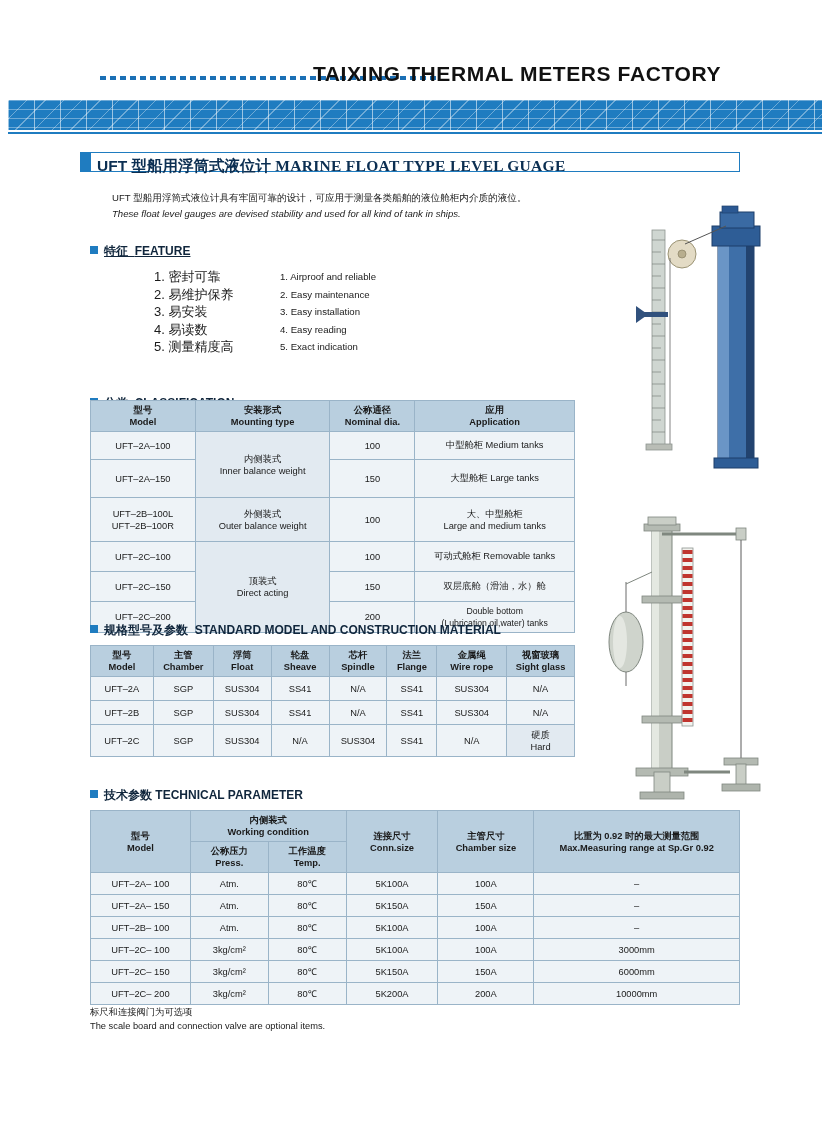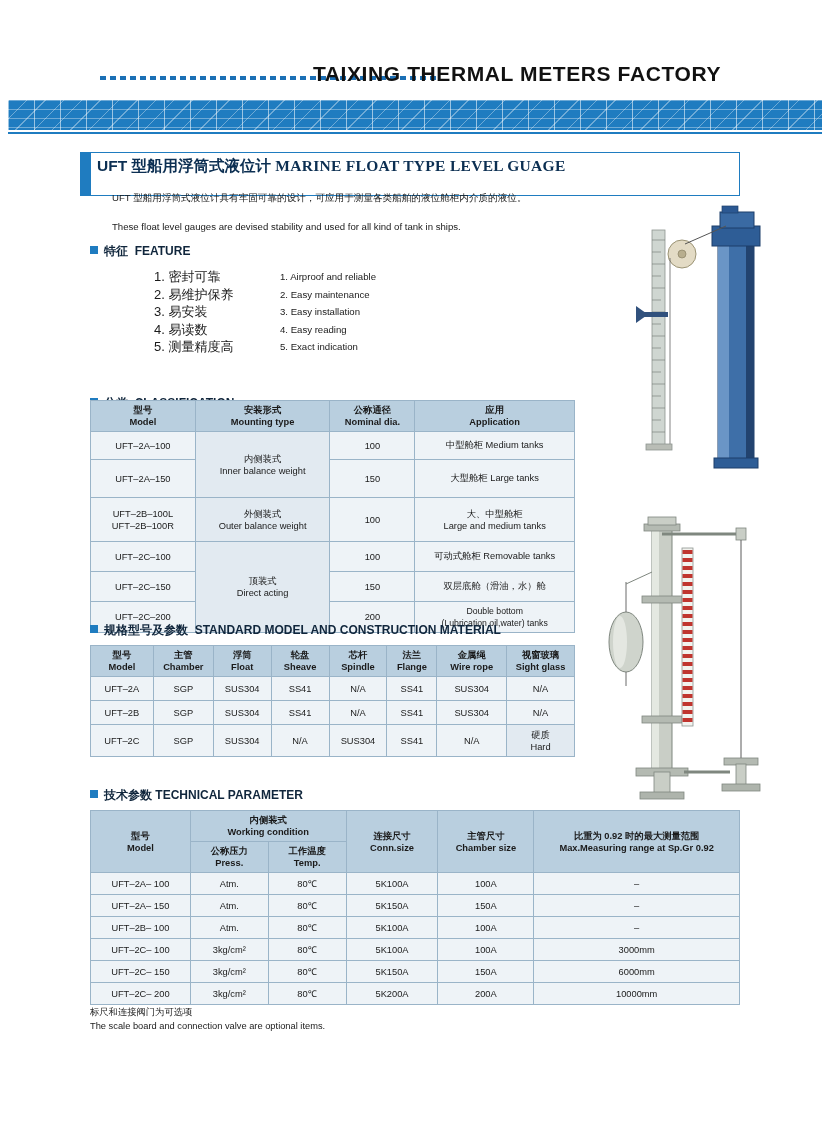--- a/index.html
+++ b/index.html
@@ -40,38 +40,38 @@
     position:absolute; left:0; top:0; width:100%; height:100%;
     background-image: repeating-linear-gradient(135deg, rgba(255,255,255,.5) 0 1px, transparent 1px 13px);
     opacity:.7;
   }
   .hdr-rule {
     position:absolute; left:8px; top:132px; width:814px; height:2px; background:#1f7cc0;
   }
 
   
   .titlebar {
-    position:absolute; left:80px; top:152px; width:660px; height:44px;
+    position:absolute; left:80px; top:152px; width:660px; height:20px;
     border:1px solid #1f7cc0; background:#ffffff;
   }
   .titlebar .bluebar {
     position:absolute; left:0; top:0; width:10px; height:100%; background:#1f7cc0;
   }
   .titlebar .txt {
     position:absolute; left:16px; top:3px; font-size:15.5px; font-weight:bold; color:#0c2f52;
     white-space:nowrap;
   }
   .titlebar .txt .en { font-family:"Liberation Serif", serif; letter-spacing:.3px; }
 
   
   .intro {
     position:absolute; left:112px; top:190px; width:600px;
     font-size:9.6px; line-height:15px; color:#1a1a1a;
   }
-  .intro .l2 { margin-top:14px; }
+  .intro .l2 { margin-top:1px;font-style:italic; }
 
   
   .sec {
     position:absolute; font-size:12px; font-weight:bold; color:#10263c;
   }
   .sec .sq {
     display:inline-block; width:8px; height:8px; background:#1f7cc0;
     margin-right:6px; vertical-align:1px;
   }
   .sec .en { font-family:"Liberation Sans", sans-serif; }
@@ -133,21 +133,21 @@
     <span>UFT 型船用浮筒式液位计</span>
     <span class="en">MARINE FLOAT TYPE LEVEL GUAGE</span>
   </div>
 </div>
 
 <div class="intro">
   <div>UFT 型船用浮筒式液位计具有牢固可靠的设计，可应用于测量各类船舶的液位舱柜内介质的液位。</div>
   <div class="l2">These float level gauges are devised stability and used for all kind of tank in ships.</div>
 </div>
 
-<div class="sec" style="left:90px; top:243px;">
+<div class="sec" style="left:90px; top:243px;text-decoration:underline;">
   <span class="sq"></span><span>特征</span>&nbsp;&nbsp;<span class="en">FEATURE</span>
 </div>
 
 <div class="feat-cn">
   <div>1. 密封可靠</div>
   <div>2. 易维护保养</div>
   <div>3. 易安装</div>
   <div>4. 易读数</div>
   <div>5. 测量精度高</div>
 </div>

